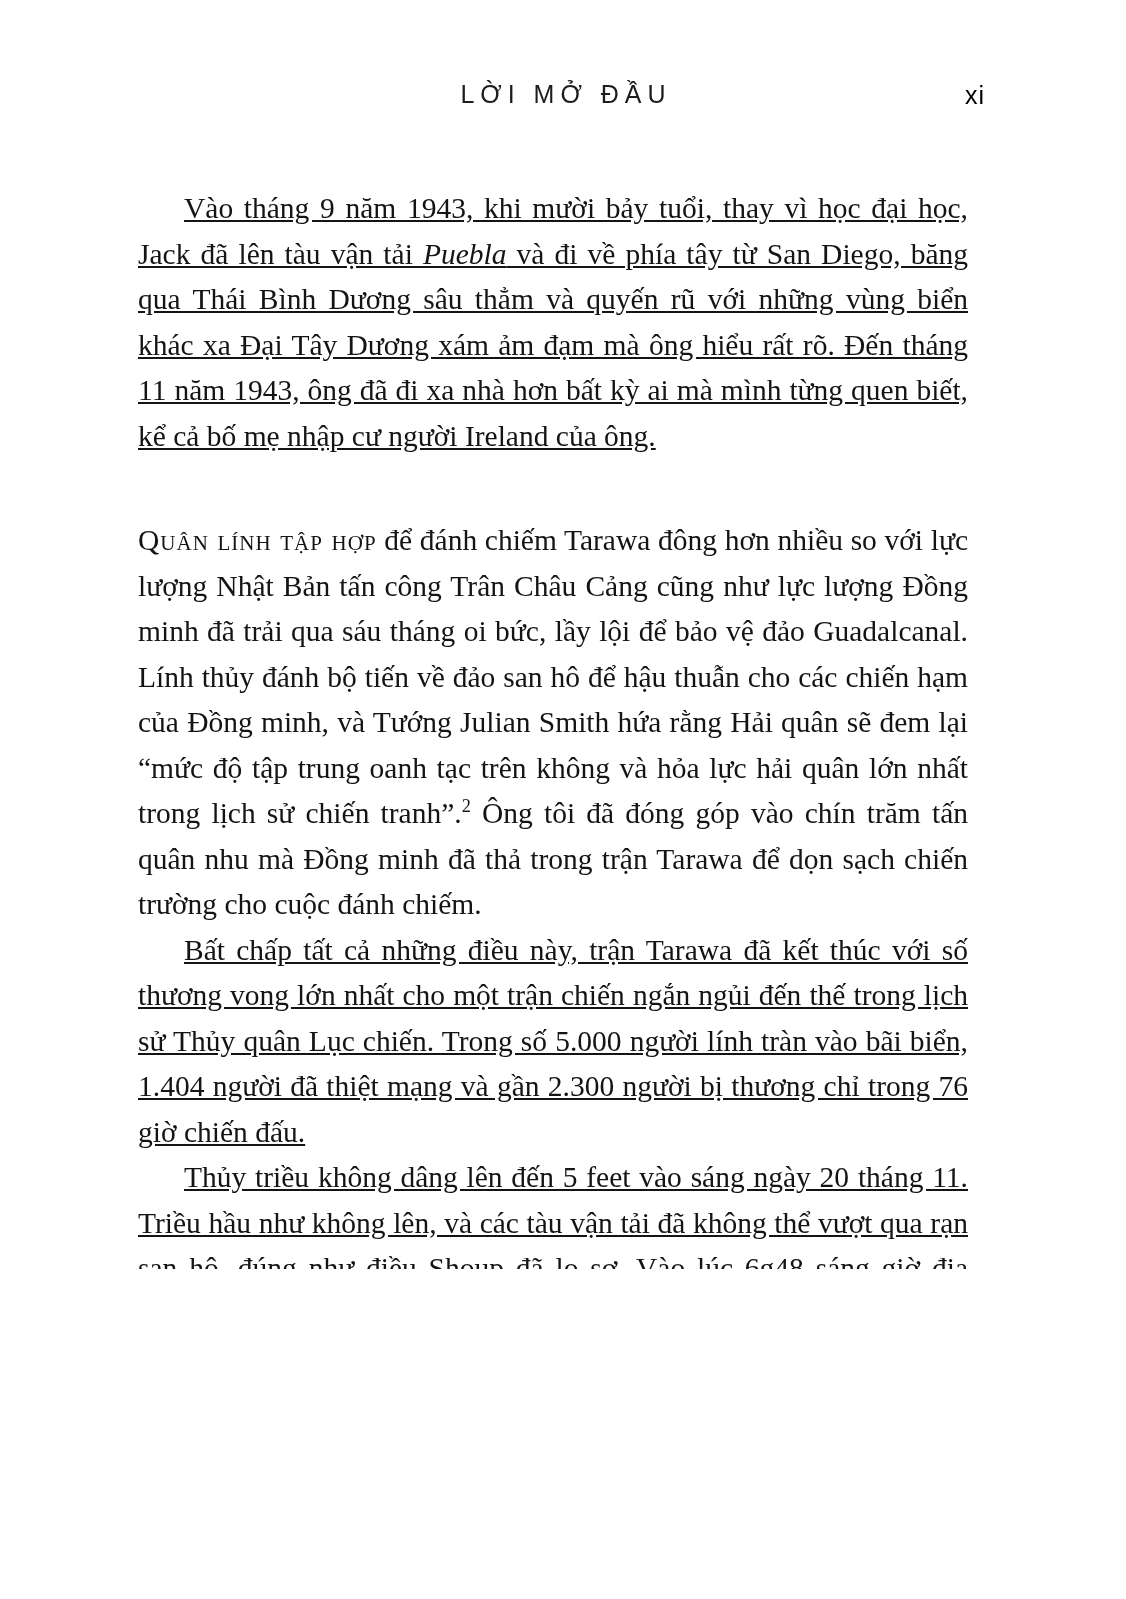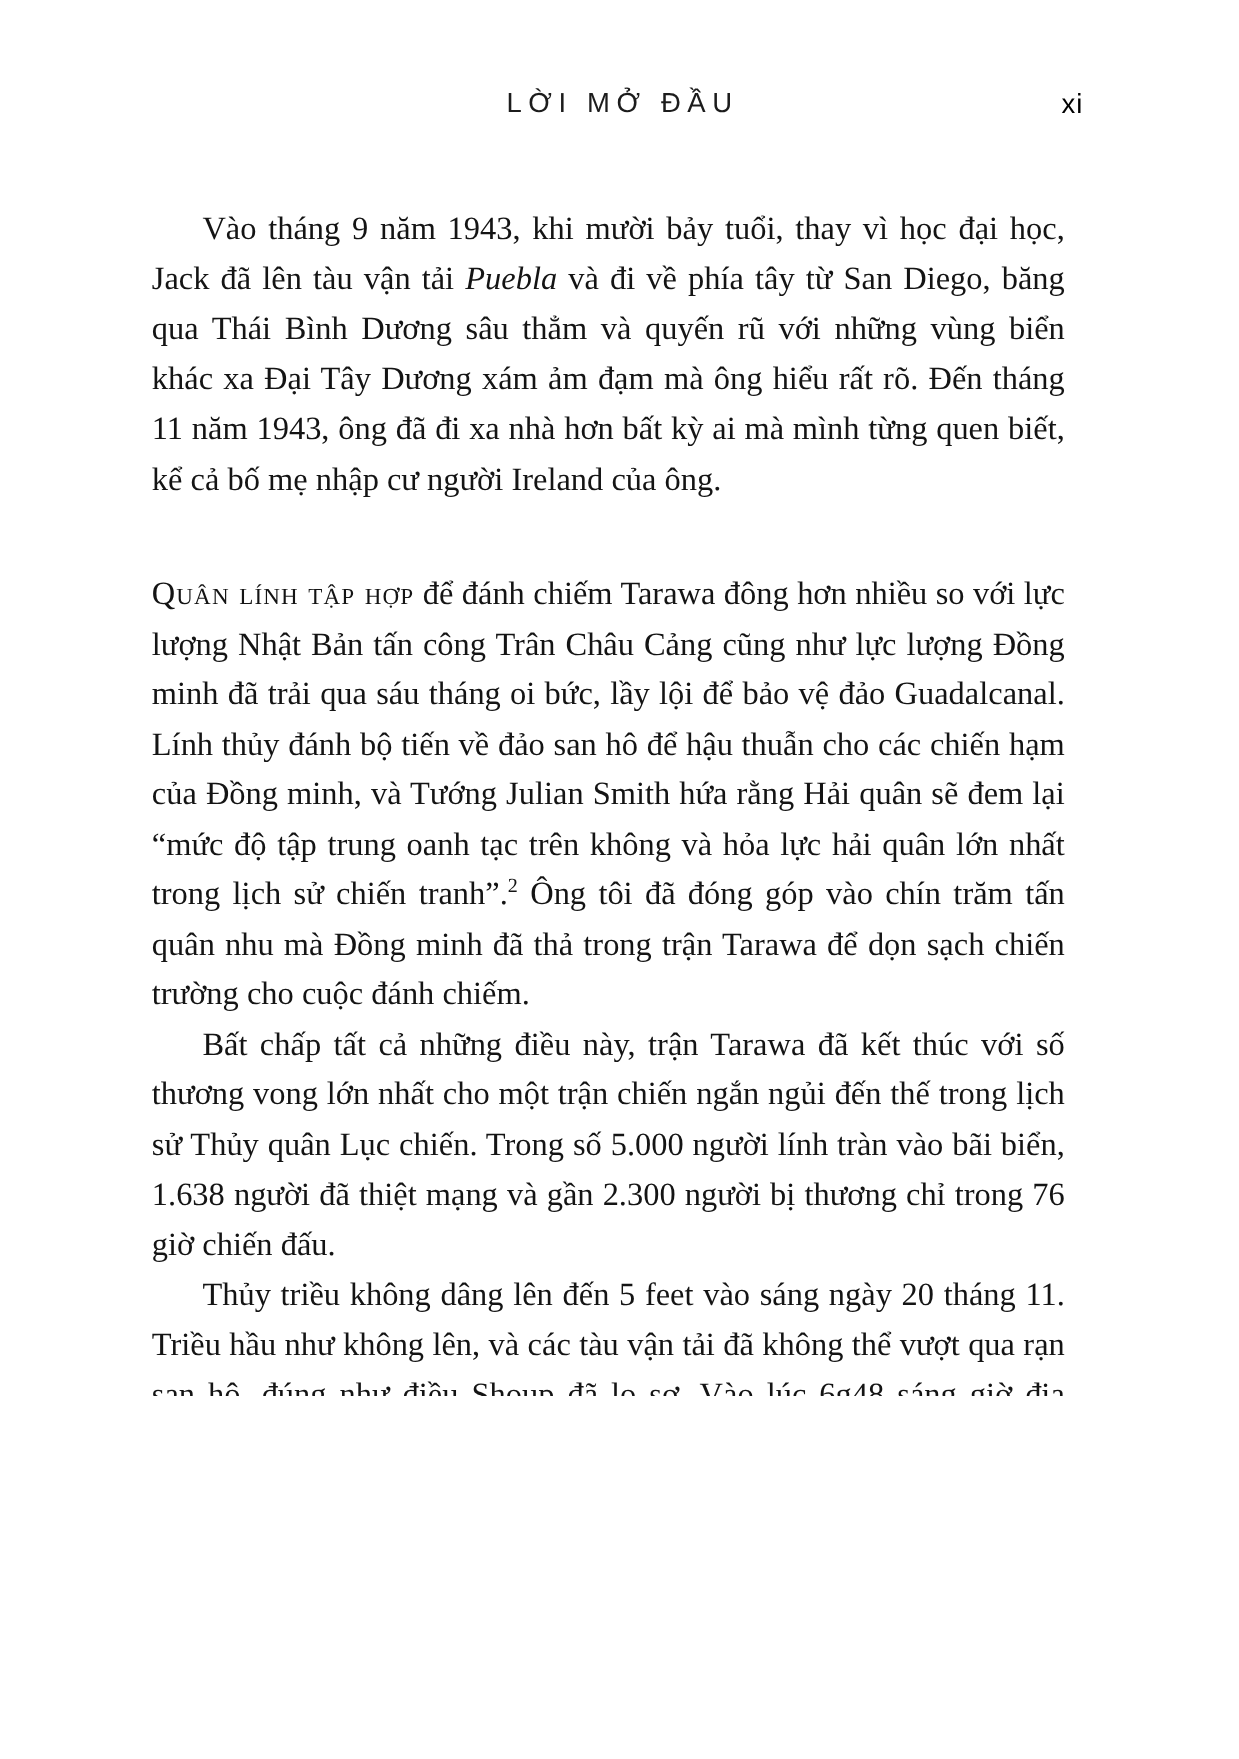--- a/index.html
+++ b/index.html
@@ -49,20 +49,21 @@
     line-height: 45.5px;
     text-align: justify;
     color: #141414;
   }
   p.para {
     margin: 0;
     padding: 0;
   }
   p.indented {
     text-indent: 46px;
+    text-decoration: underline;
   }
   p.section-break {
     margin-top: 59px;
     text-indent: 0;
   }
   .seg-italic {
     font-style: italic;
   }
   .seg-smallcaps {
     font-variant: small-caps;
@@ -81,17 +82,17 @@
 
   <header class="running-head">
     <div class="head-title">LỜI MỞ ĐẦU</div>
     <div class="page-number">xi</div>
   </header>
 
   <main class="text-block" id="paragraph-container">
 
   <p class="para indented"><span>Vào tháng 9 năm 1943, khi mười bảy tuổi, thay vì học đại học, Jack đã lên tàu vận tải </span><span class="seg-italic">Puebla</span><span> và đi về phía tây từ San Diego, băng qua Thái Bình Dương sâu thẳm và quyến rũ với những vùng biển khác xa Đại Tây Dương xám ảm đạm mà ông hiểu rất rõ. Đến tháng 11 năm 1943, ông đã đi xa nhà hơn bất kỳ ai mà mình từng quen biết, kể cả bố mẹ nhập cư người Ireland của ông.</span></p>
       <p class="para section-break"><span class="seg-smallcaps">Quân lính tập hợp</span><span> để đánh chiếm Tarawa đông hơn nhiều so với lực lượng Nhật Bản tấn công Trân Châu Cảng cũng như lực lượng Đồng minh đã trải qua sáu tháng oi bức, lầy lội để bảo vệ đảo Guadalcanal. Lính thủy đánh bộ tiến về đảo san hô để hậu thuẫn cho các chiến hạm của Đồng minh, và Tướng Julian Smith hứa rằng Hải quân sẽ đem lại “mức độ tập trung oanh tạc trên không và hỏa lực hải quân lớn nhất trong lịch sử chiến tranh”.</span><span class="seg-sup">2</span><span> Ông tôi đã đóng góp vào chín trăm tấn quân nhu mà Đồng minh đã thả trong trận Tarawa để dọn sạch chiến trường cho cuộc đánh chiếm.</span></p>
-      <p class="para indented"><span>Bất chấp tất cả những điều này, trận Tarawa đã kết thúc với số thương vong lớn nhất cho một trận chiến ngắn ngủi đến thế trong lịch sử Thủy quân Lục chiến. Trong số 5.000 người lính tràn vào bãi biển, 1.638 người đã thiệt mạng và gần 2.300 người bị thương chỉ trong 76 giờ chiến đấu.</span></p>
+      <p class="para indented"><span>Bất chấp tất cả những điều này, trận Tarawa đã kết thúc với số thương vong lớn nhất cho một trận chiến ngắn ngủi đến thế trong lịch sử Thủy quân Lục chiến. Trong số 5.000 người lính tràn vào bãi biển, 1.404 người đã thiệt mạng và gần 2.300 người bị thương chỉ trong 76 giờ chiến đấu.</span></p>
       <p class="para indented"><span>Thủy triều không dâng lên đến 5 feet vào sáng ngày 20 tháng 11. Triều hầu như không lên, và các tàu vận tải đã không thể vượt qua rạn san hô, đúng như điều Shoup đã lo sợ. Vào lúc 6g48 sáng giờ địa phương, tướng Smith cùng một đô đốc đã liên lạc qua radio với một phi công đang quan sát từ thủy phi cơ và hỏi: “Rạn san hô có bị nước bao phủ không?”. “Không”, đó là câu</span></p>
     </main>
 
 </div>
 
 </body></html>

